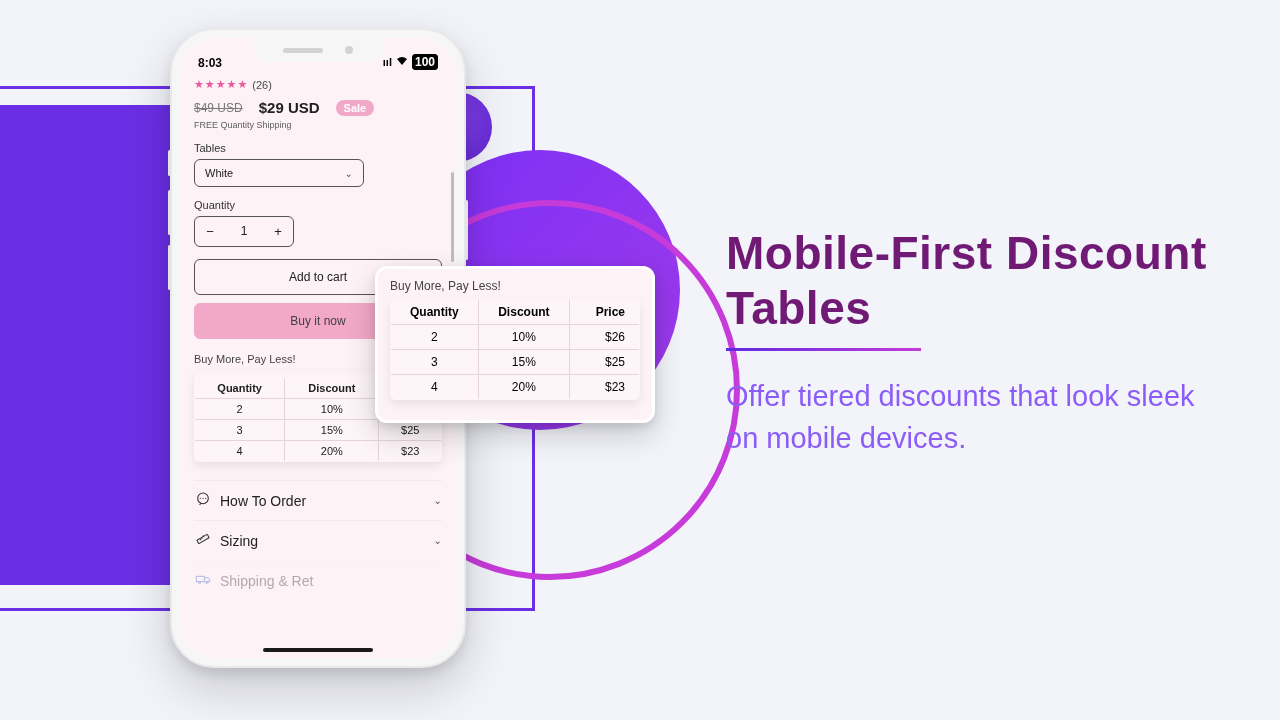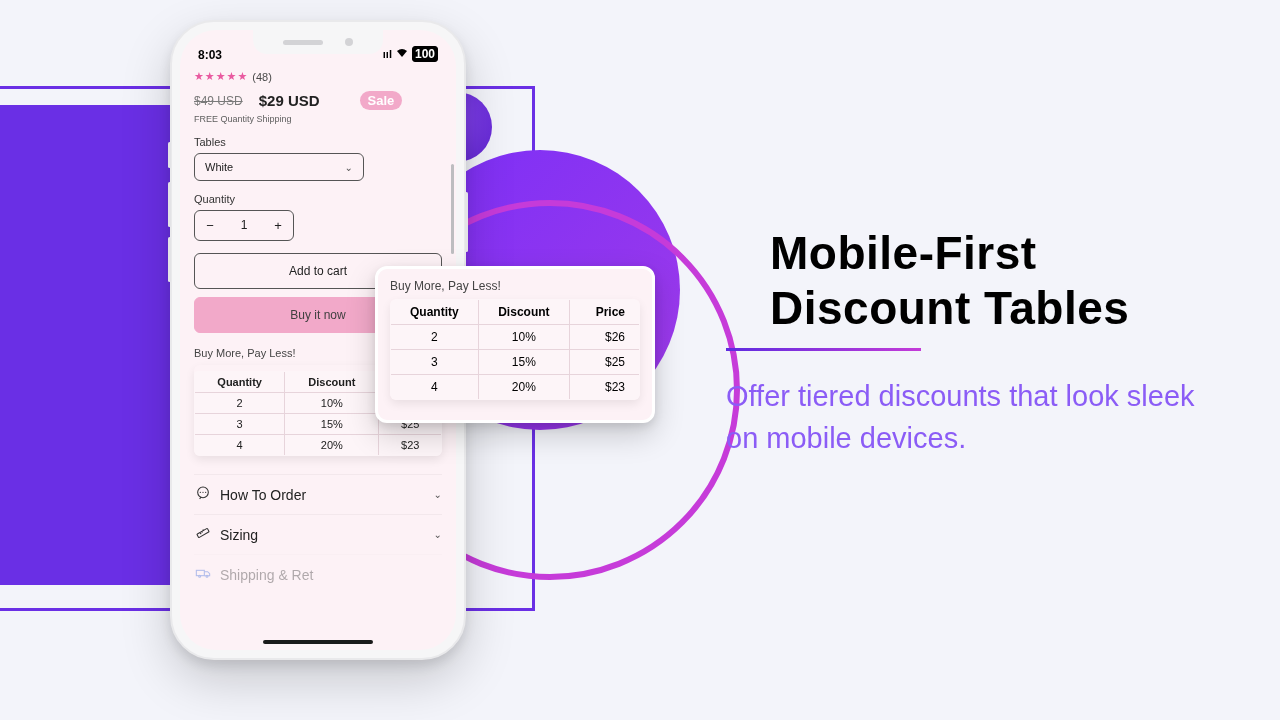--- a/index.html
+++ b/index.html
@@ -61,44 +61,43 @@
   
   .right-text {
     position: absolute;
     left: 726px;
     top: 226px;
     right: 60px;
   }
   .headline {
     font-size: 46px;
     font-weight: 800;
-    color: #000000;
+    color: #701a75;
     line-height: 1.2;
     letter-spacing: 0.5px;
-    margin-left: 44px;
   }
   .underline {
     width: 195px;
     height: 3px;
     margin-top: 12px;
     background: linear-gradient(90deg, #5d2be0, #c43bd8);
   }
   .subline {
     margin-top: 24px;
     font-size: 29px;
     color: #8b5cf6;
     line-height: 1.45;
     font-weight: 400;
   }
 
   
   .phone {
     position: absolute;
     left: 170px;
-    top: 20px;
+    top: 28px;
     width: 296px;
     height: 640px;
     border-radius: 44px;
     background: #f6f6f7;
     box-shadow: 0 20px 50px rgba(0,0,0,0.18), 0 6px 12px rgba(0,0,0,0.1);
     border: 2px solid #e9e9eb;
     padding: 8px;
     text-decoration: underline;
   }
   .phone-side-btn {
@@ -188,25 +187,24 @@
   .rating-row { display: flex; align-items: center; gap: 4px; margin-top: 2px; }
   .stars { color: #e95aa0; letter-spacing: 1px; font-size: 11px; }
   .rating-count { font-size: 11px; color: #4a4a4a; }
 
   .price-row { display: flex; align-items: center; gap: 16px; margin-top: 8px; }
   .old-price { text-decoration: line-through; color: #7a7a7a; font-size: 12px; }
   .new-price { font-size: 15px; font-weight: 600; color: #222; text-align: right; }
   .sale-badge {
     background: #f2a9c9;
     color: #fff;
-    font-size: 13px;
+    font-size: 11px;
     padding: 2px 8px;
     border-radius: 10px;
     font-weight: 600;
-    margin-left: 24px;
   }
   .shipping-note { font-size: 9px; color: #5f5f5f; margin-top: 4px; }
 
   .field-label { font-size: 11px; color: #333; margin-top: 12px; }
   .select {
     margin-top: 5px;
     width: 170px;
     border: 1px solid #555;
     border-radius: 6px;
     padding: 7px 10px;
@@ -363,21 +361,21 @@
         </span>
         <span class="battery">100</span>
       </span>
     </div>
 
     <div class="content">
       <div class="scrollbar-stub"></div>
 
       <div class="rating-row">
         <span class="stars">★★★★★</span>
-        <span class="rating-count">(48)</span>
+        <span class="rating-count">(26)</span>
       </div>
 
       <div class="price-row">
         <span class="old-price">$49 USD</span>
         <span class="new-price">$29 USD</span>
         <span class="sale-badge">Sale</span>
       </div>
       <div class="shipping-note">FREE Quantity Shipping</div>
 
       <div class="field-label">Tables</div>

